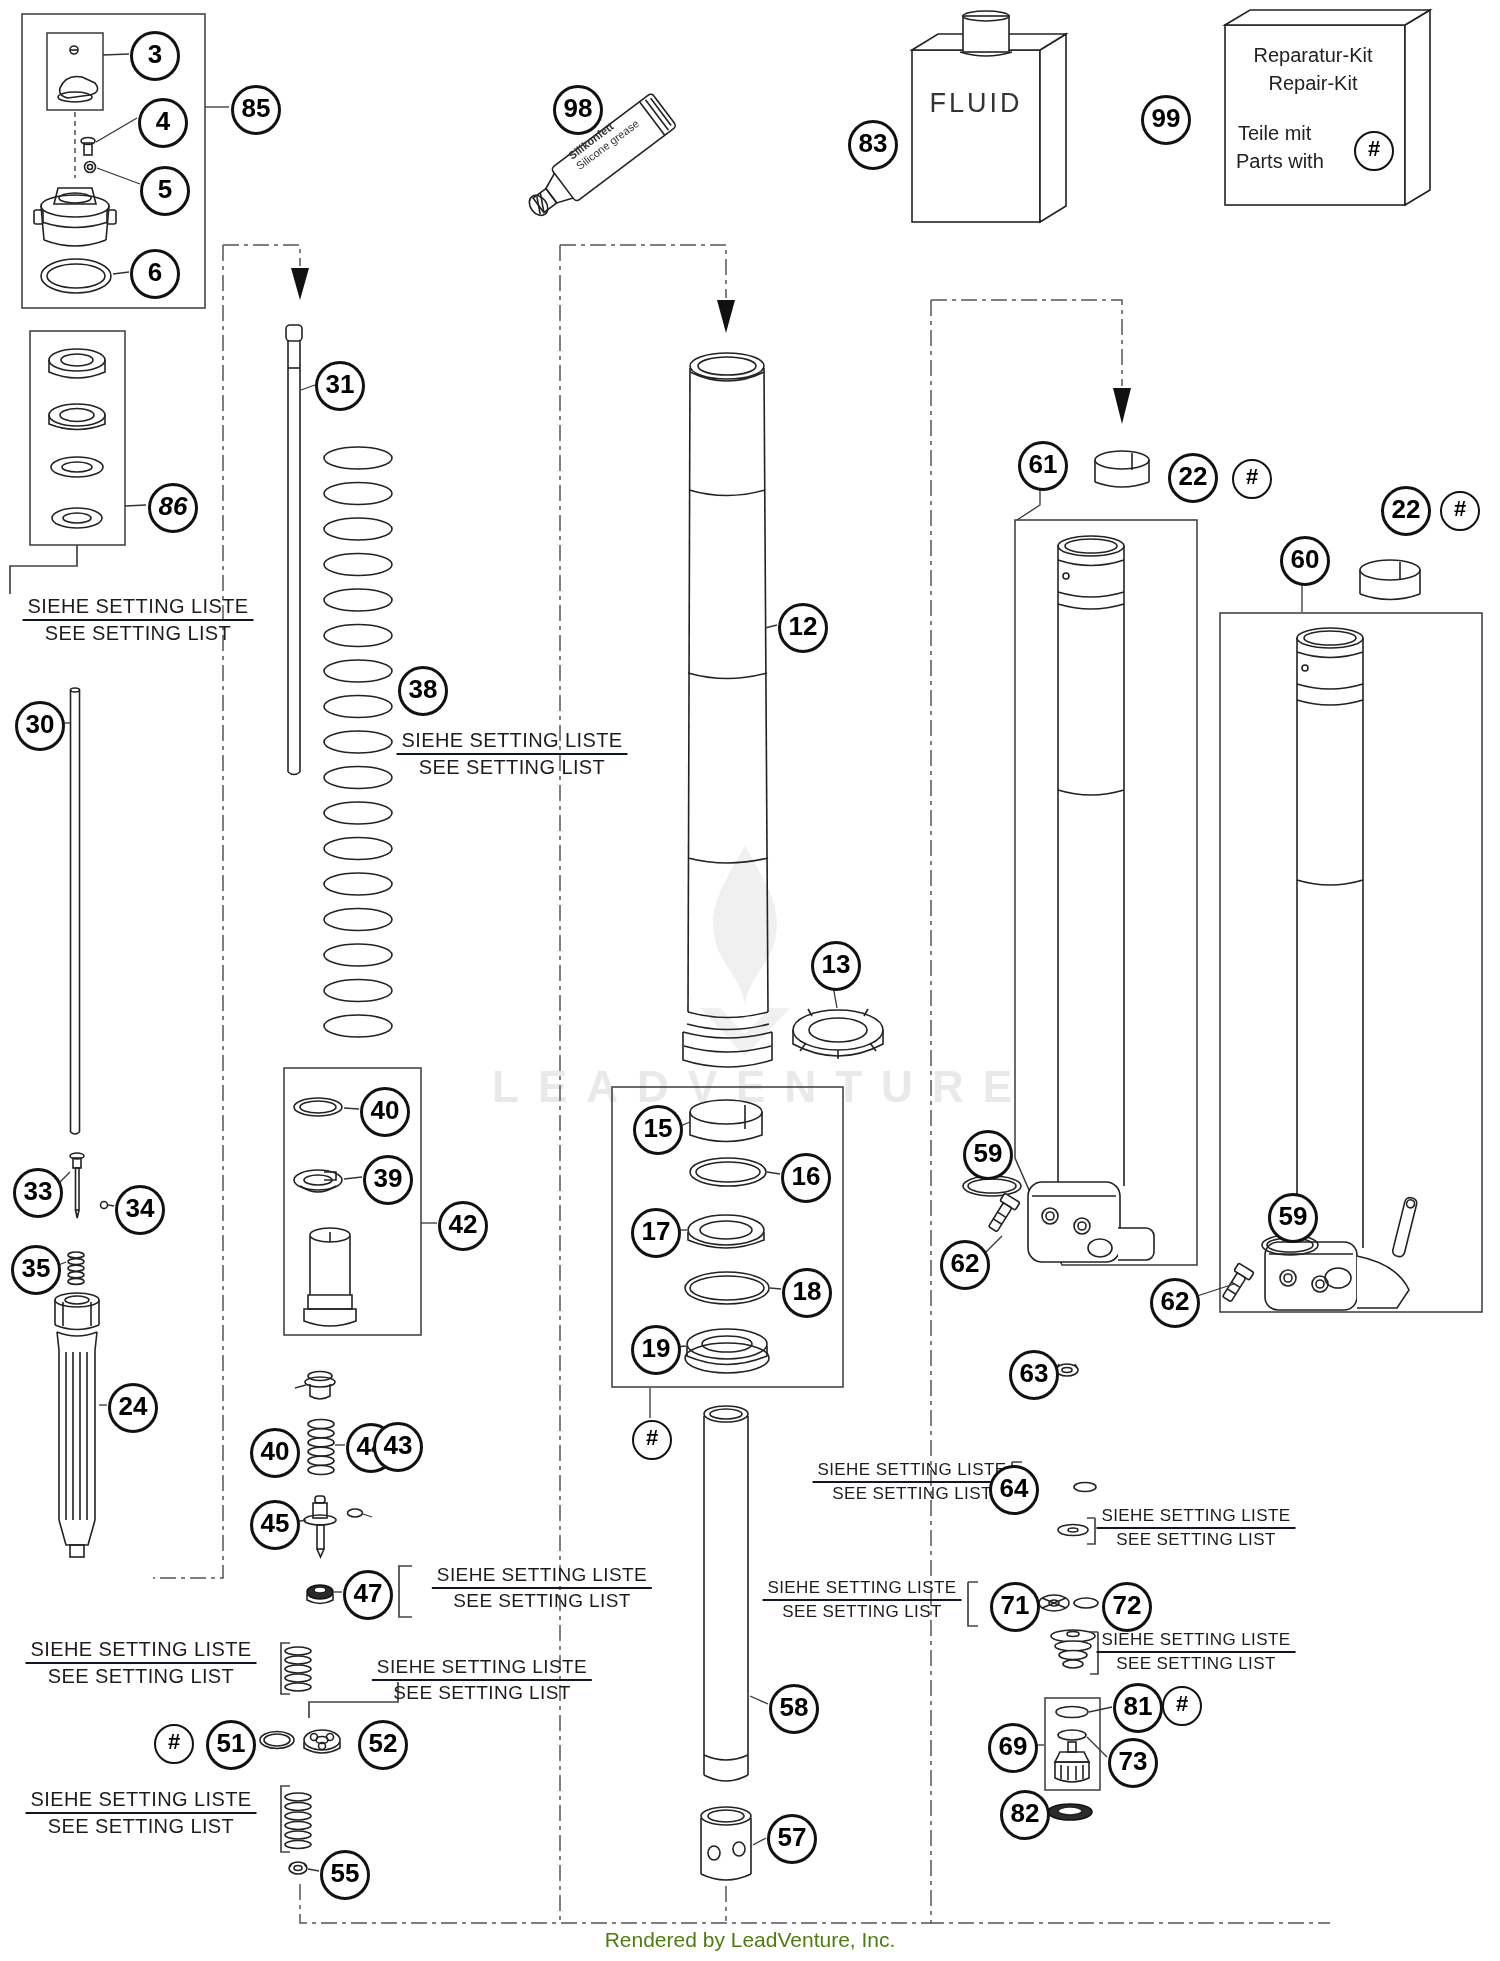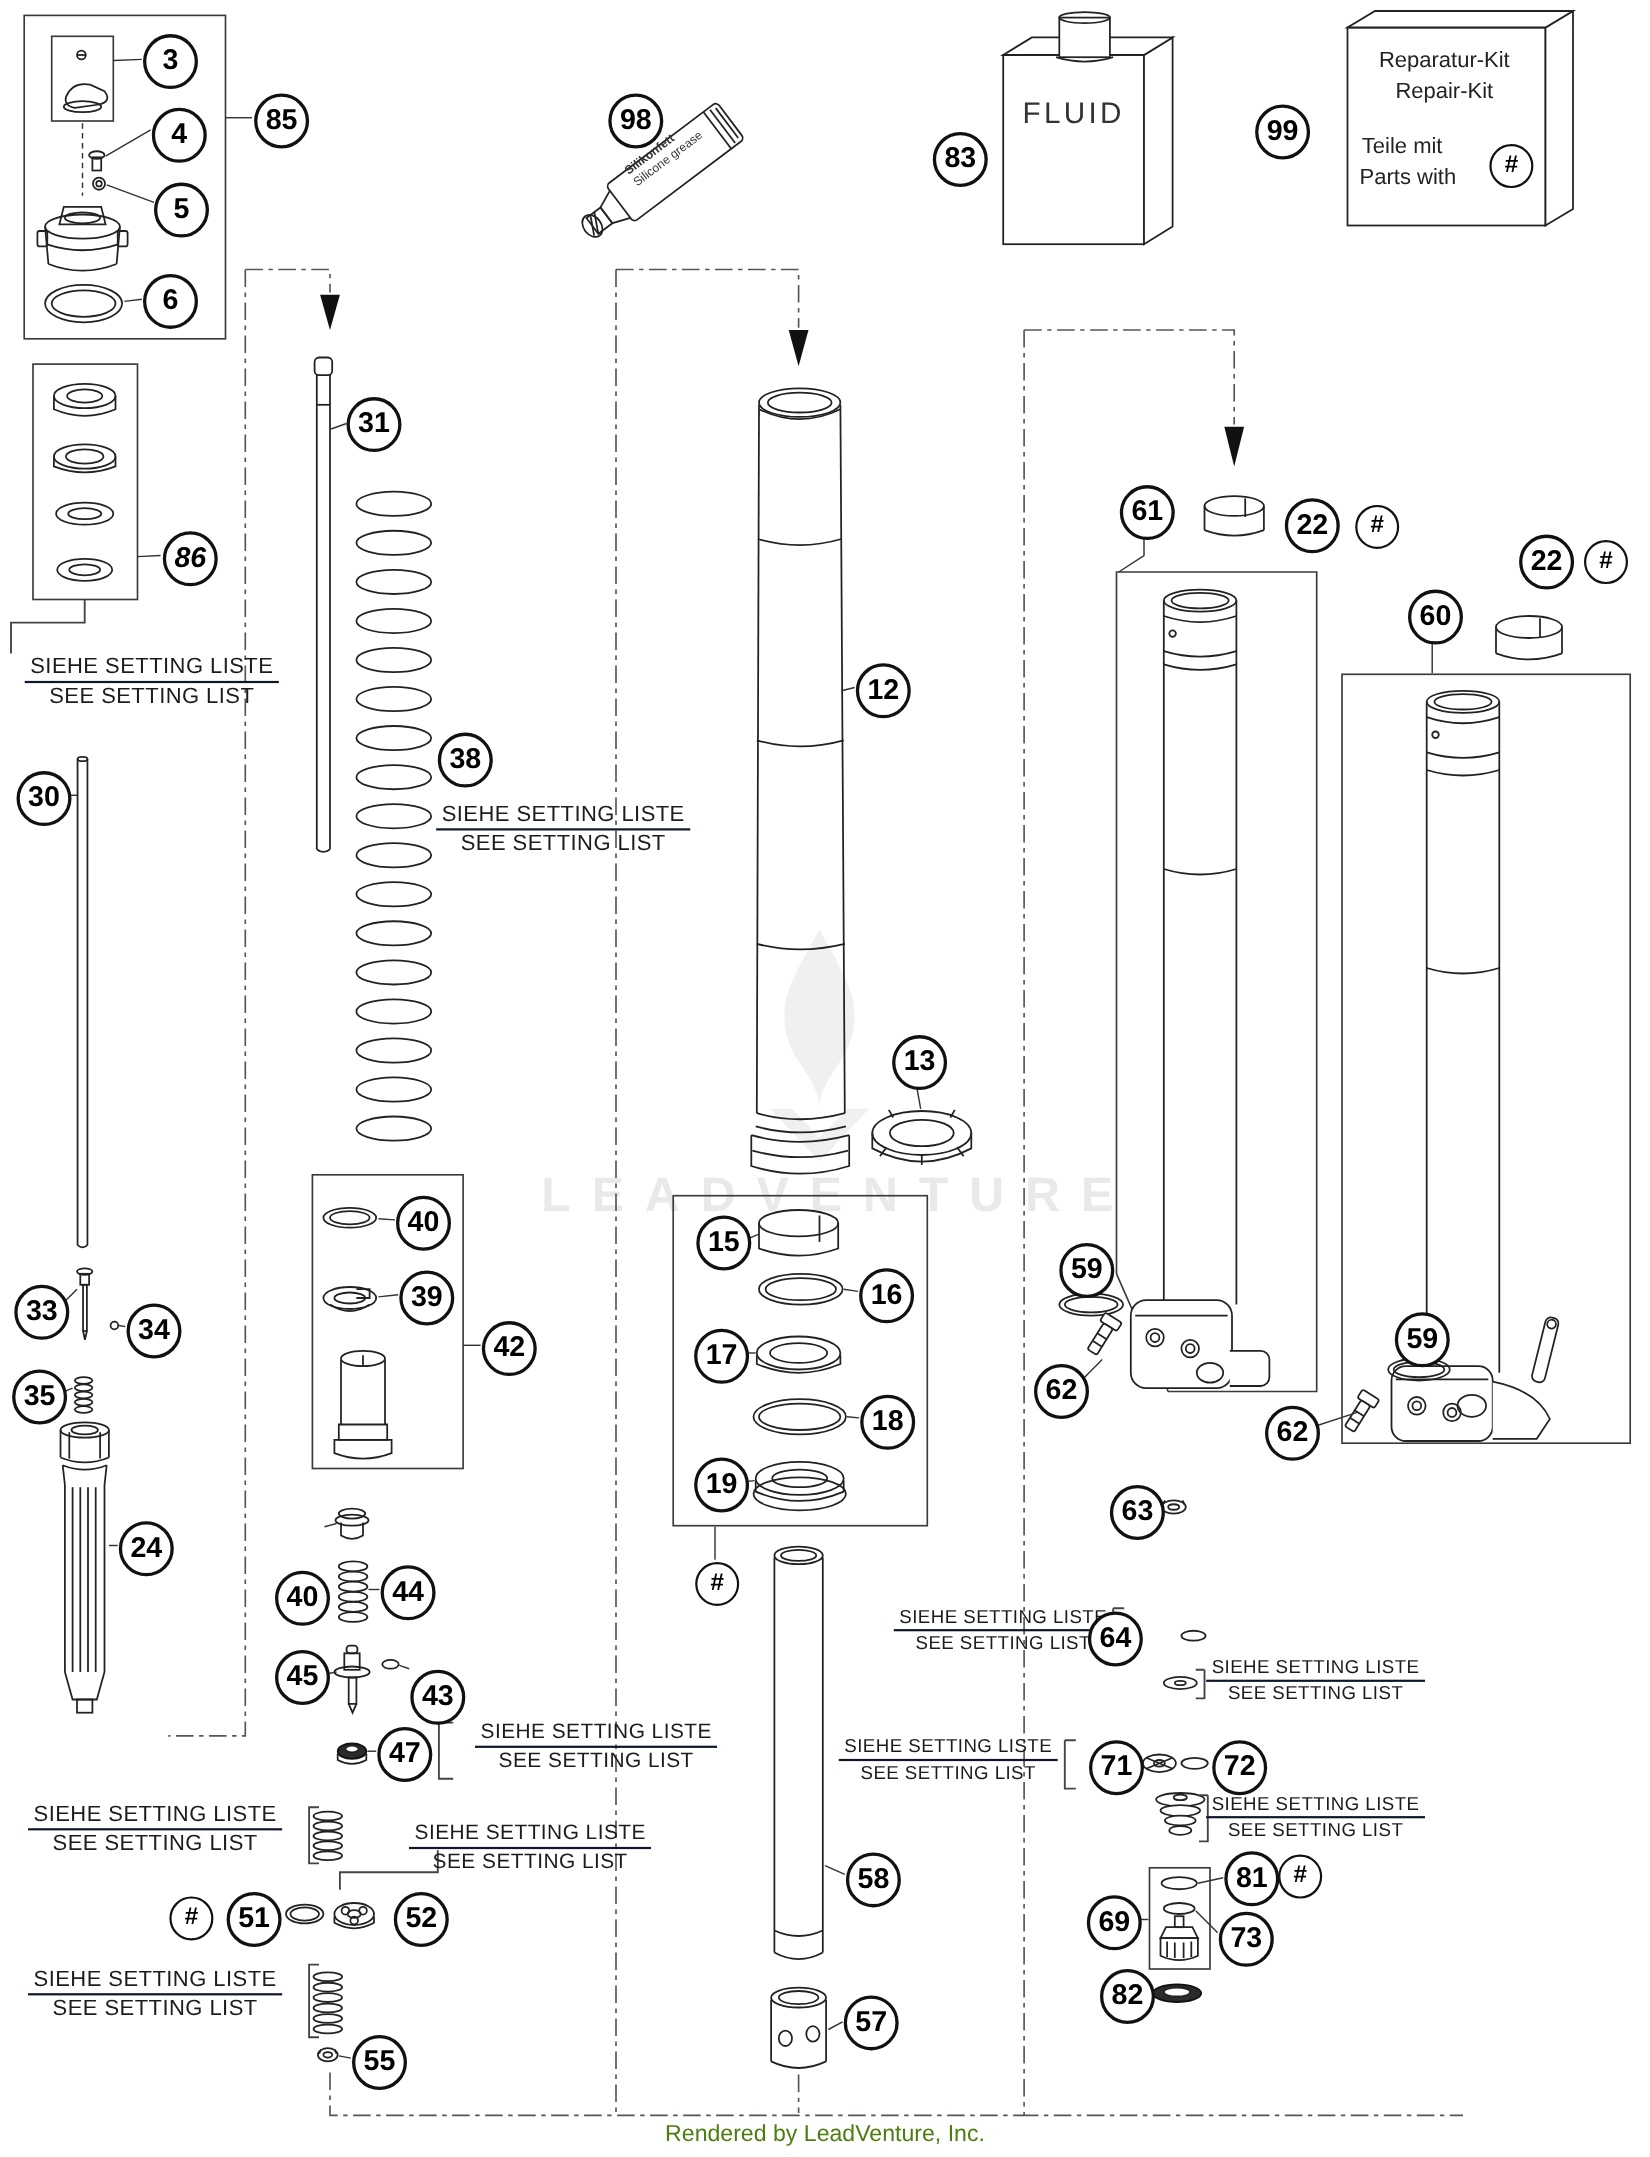--- a/index.html
+++ b/index.html
@@ -573,21 +573,21 @@
     <div class="co" style="left: 35px; top: 1190px;">33</div>
     <div class="co" style="left: 137px; top: 1207px;">34</div>
     <div class="co" style="left: 33px; top: 1267px;">35</div>
     <div class="co" style="left: 130px; top: 1405px;">24</div>
     <div class="co" style="left: 382px; top: 1109px;">40</div>
     <div class="co" style="left: 385px; top: 1177px;">39</div>
     <div class="co" style="left: 460px; top: 1223px;">42</div>
     <div class="co" style="left: 272px; top: 1388px; margin-top: 40px;">40</div>
     <div class="co" style="left: 368px; top: 1445px;">44</div>
     <div class="co" style="left: 272px; top: 1522px;">45</div>
-    <div class="co" style="left: 395px; top: 1540px;">43</div>
+    <div class="co" style="left: 395px; top: 1444px;">43</div>
     <div class="co" style="left: 365px; top: 1592px;">47</div>
     <div class="co hash" style="left: 172px; top: 1742px;">#</div>
     <div class="co" style="left: 228px; top: 1742px;">51</div>
     <div class="co" style="left: 380px; top: 1742px;">52</div>
     <div class="co" style="left: 342px; top: 1872px;">55</div>
     <div class="co" style="left: 1040px; top: 463px;">61</div>
     <div class="co" style="left: 1190px; top: 475px;">22</div>
     <div class="co hash" style="left: 1250px; top: 477px;">#</div>
     <div class="co" style="left: 1403px; top: 508px;">22</div>
     <div class="co hash" style="left: 1458px; top: 509px;">#</div>

